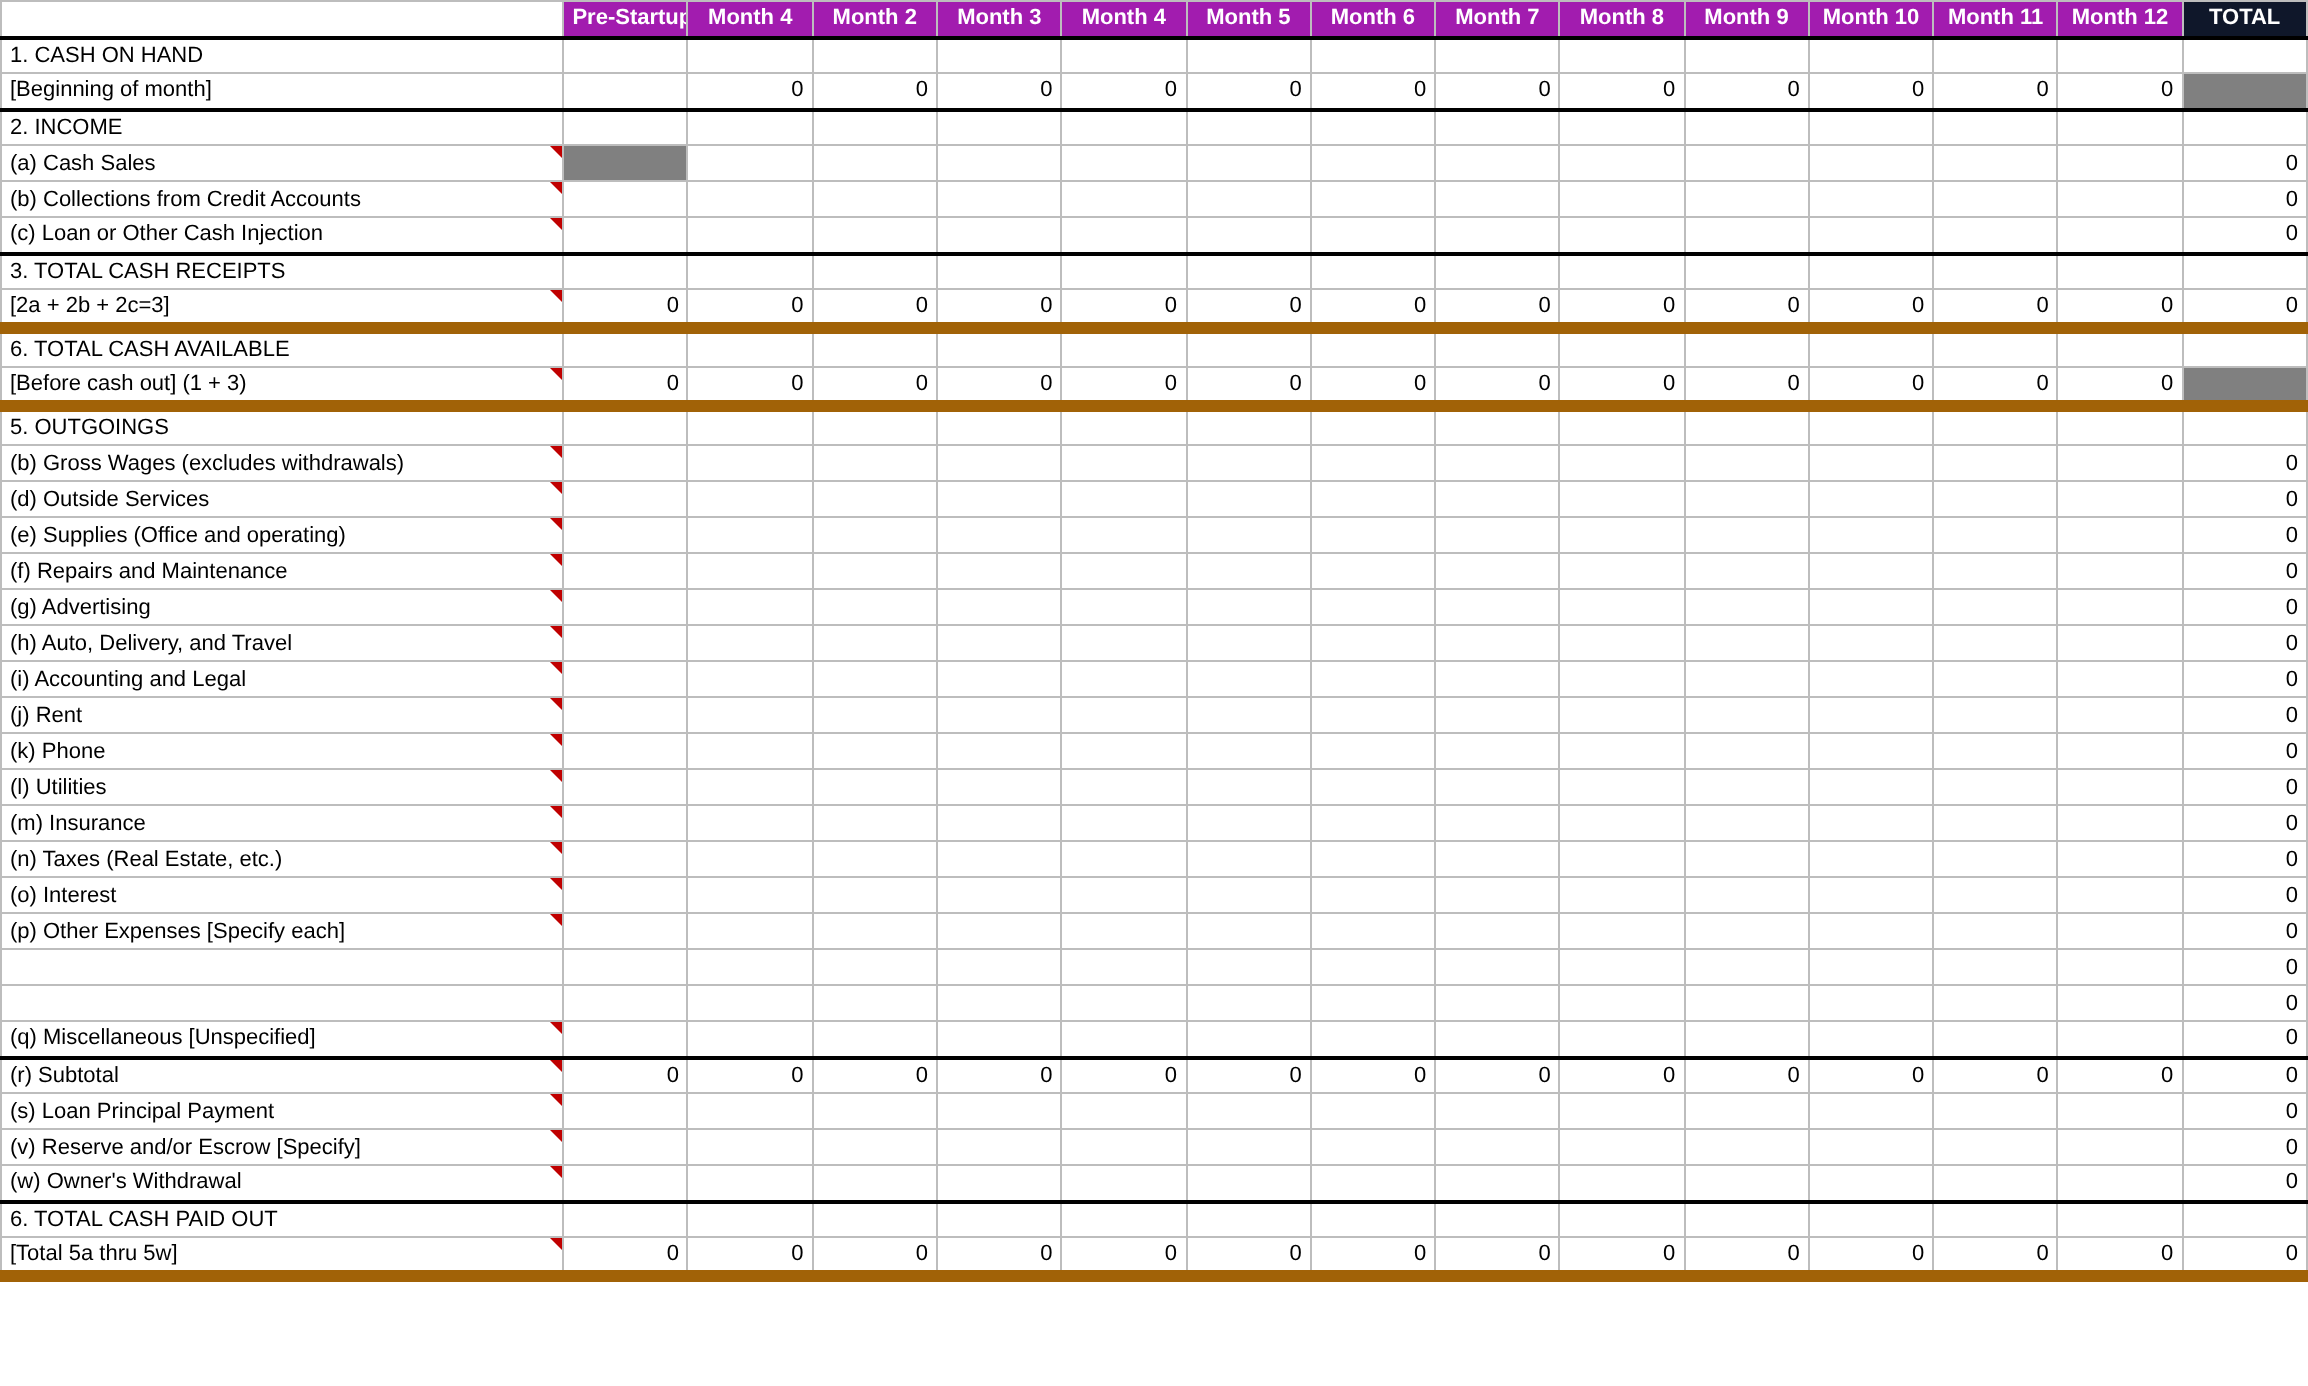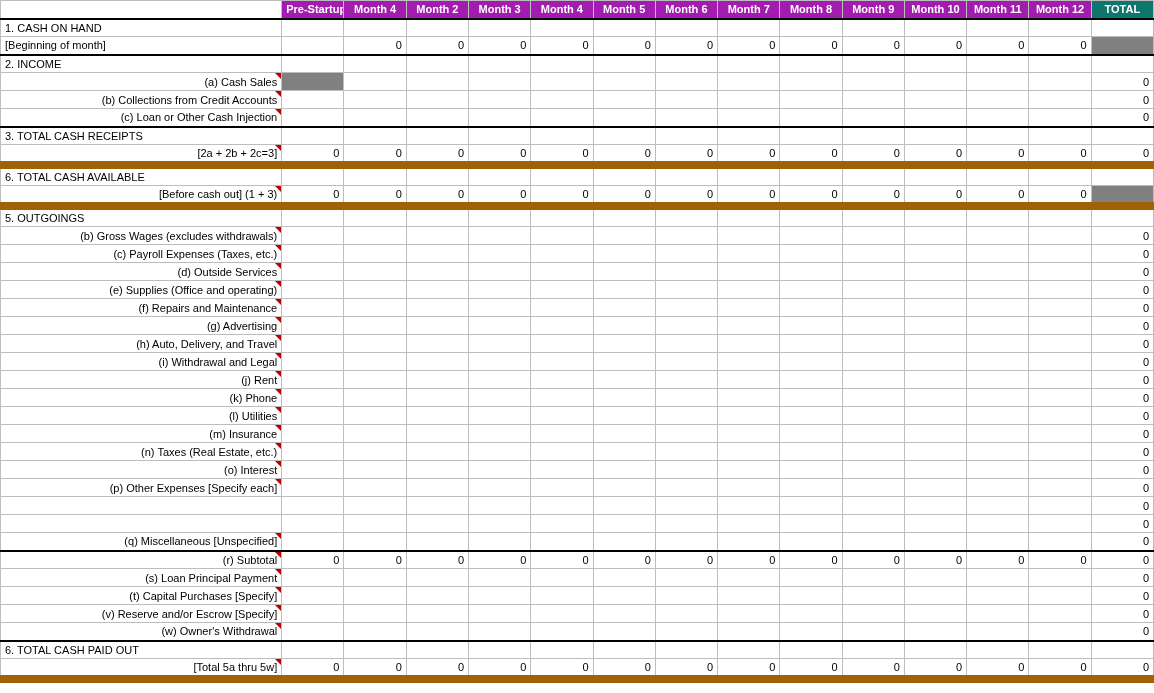--- a/index.html
+++ b/index.html
@@ -25,29 +25,28 @@
   }
   .col-label { width: 280px; text-align: left; }
   .col-month { width: 62px; text-align: right; }
   .col-total { width: 62px; text-align: right; }
   .hdr {
     background: #a21caf;
     color: #fff;
     font-weight: bold;
     text-align: center;
   }
-  .hdr.total-hdr { background: #0f766e; }
+  .hdr.total-hdr { background: #0f172a; }
   .row-bold td.col-label { font-weight: normal; }
   .indent { font-weight: normal; }
   .cell-gray { background: #808080; }
   .thick-top td { border-top: 2px solid #000; }
-  .thick-bottom td { border-bottom: 8px solid #a16207; }
+  .thick-bottom td { border-bottom: 6px solid #a16207; }
   .marker {
     position: relative;
-    text-align: right;
   }
   .marker::after {
     content: "";
     position: absolute;
     right: 0;
     top: 0;
     width: 0; height: 0;
     border-top: 6px solid #c00000;
     border-left: 6px solid transparent;
   }
@@ -291,37 +290,20 @@
         <td class="col-month"></td>
         <td class="col-month"></td>
         <td class="col-month"></td>
         <td class="col-month"></td>
         <td class="col-month"></td>
         <td class="col-month"></td>
         <td class="col-month"></td>
         <td class="col-total">0</td>
       </tr>
       <tr class="">
-        <td class="col-label indent marker">(c) Payroll Expenses (Taxes, etc.)</td>
-        <td class="col-month"></td>
-        <td class="col-month"></td>
-        <td class="col-month"></td>
-        <td class="col-month"></td>
-        <td class="col-month"></td>
-        <td class="col-month"></td>
-        <td class="col-month"></td>
-        <td class="col-month"></td>
-        <td class="col-month"></td>
-        <td class="col-month"></td>
-        <td class="col-month"></td>
-        <td class="col-month"></td>
-        <td class="col-month"></td>
-        <td class="col-total">0</td>
-      </tr>
-      <tr class="">
         <td class="col-label indent marker">(d) Outside Services</td>
         <td class="col-month"></td>
         <td class="col-month"></td>
         <td class="col-month"></td>
         <td class="col-month"></td>
         <td class="col-month"></td>
         <td class="col-month"></td>
         <td class="col-month"></td>
         <td class="col-month"></td>
         <td class="col-month"></td>
@@ -393,21 +375,21 @@
         <td class="col-month"></td>
         <td class="col-month"></td>
         <td class="col-month"></td>
         <td class="col-month"></td>
         <td class="col-month"></td>
         <td class="col-month"></td>
         <td class="col-month"></td>
         <td class="col-total">0</td>
       </tr>
       <tr class="">
-        <td class="col-label indent marker">(i) Withdrawal and Legal</td>
+        <td class="col-label indent marker">(i) Accounting and Legal</td>
         <td class="col-month"></td>
         <td class="col-month"></td>
         <td class="col-month"></td>
         <td class="col-month"></td>
         <td class="col-month"></td>
         <td class="col-month"></td>
         <td class="col-month"></td>
         <td class="col-month"></td>
         <td class="col-month"></td>
         <td class="col-month"></td>
@@ -598,37 +580,20 @@
         <td class="col-month">0</td>
         <td class="col-month">0</td>
         <td class="col-month">0</td>
         <td class="col-month">0</td>
         <td class="col-month">0</td>
         <td class="col-month">0</td>
         <td class="col-total">0</td>
       </tr>
       <tr class="">
         <td class="col-label indent marker">(s) Loan Principal Payment</td>
-        <td class="col-month"></td>
-        <td class="col-month"></td>
-        <td class="col-month"></td>
-        <td class="col-month"></td>
-        <td class="col-month"></td>
-        <td class="col-month"></td>
-        <td class="col-month"></td>
-        <td class="col-month"></td>
-        <td class="col-month"></td>
-        <td class="col-month"></td>
-        <td class="col-month"></td>
-        <td class="col-month"></td>
-        <td class="col-month"></td>
-        <td class="col-total">0</td>
-      </tr>
-      <tr class="">
-        <td class="col-label indent marker">(t) Capital Purchases [Specify]</td>
         <td class="col-month"></td>
         <td class="col-month"></td>
         <td class="col-month"></td>
         <td class="col-month"></td>
         <td class="col-month"></td>
         <td class="col-month"></td>
         <td class="col-month"></td>
         <td class="col-month"></td>
         <td class="col-month"></td>
         <td class="col-month"></td>

